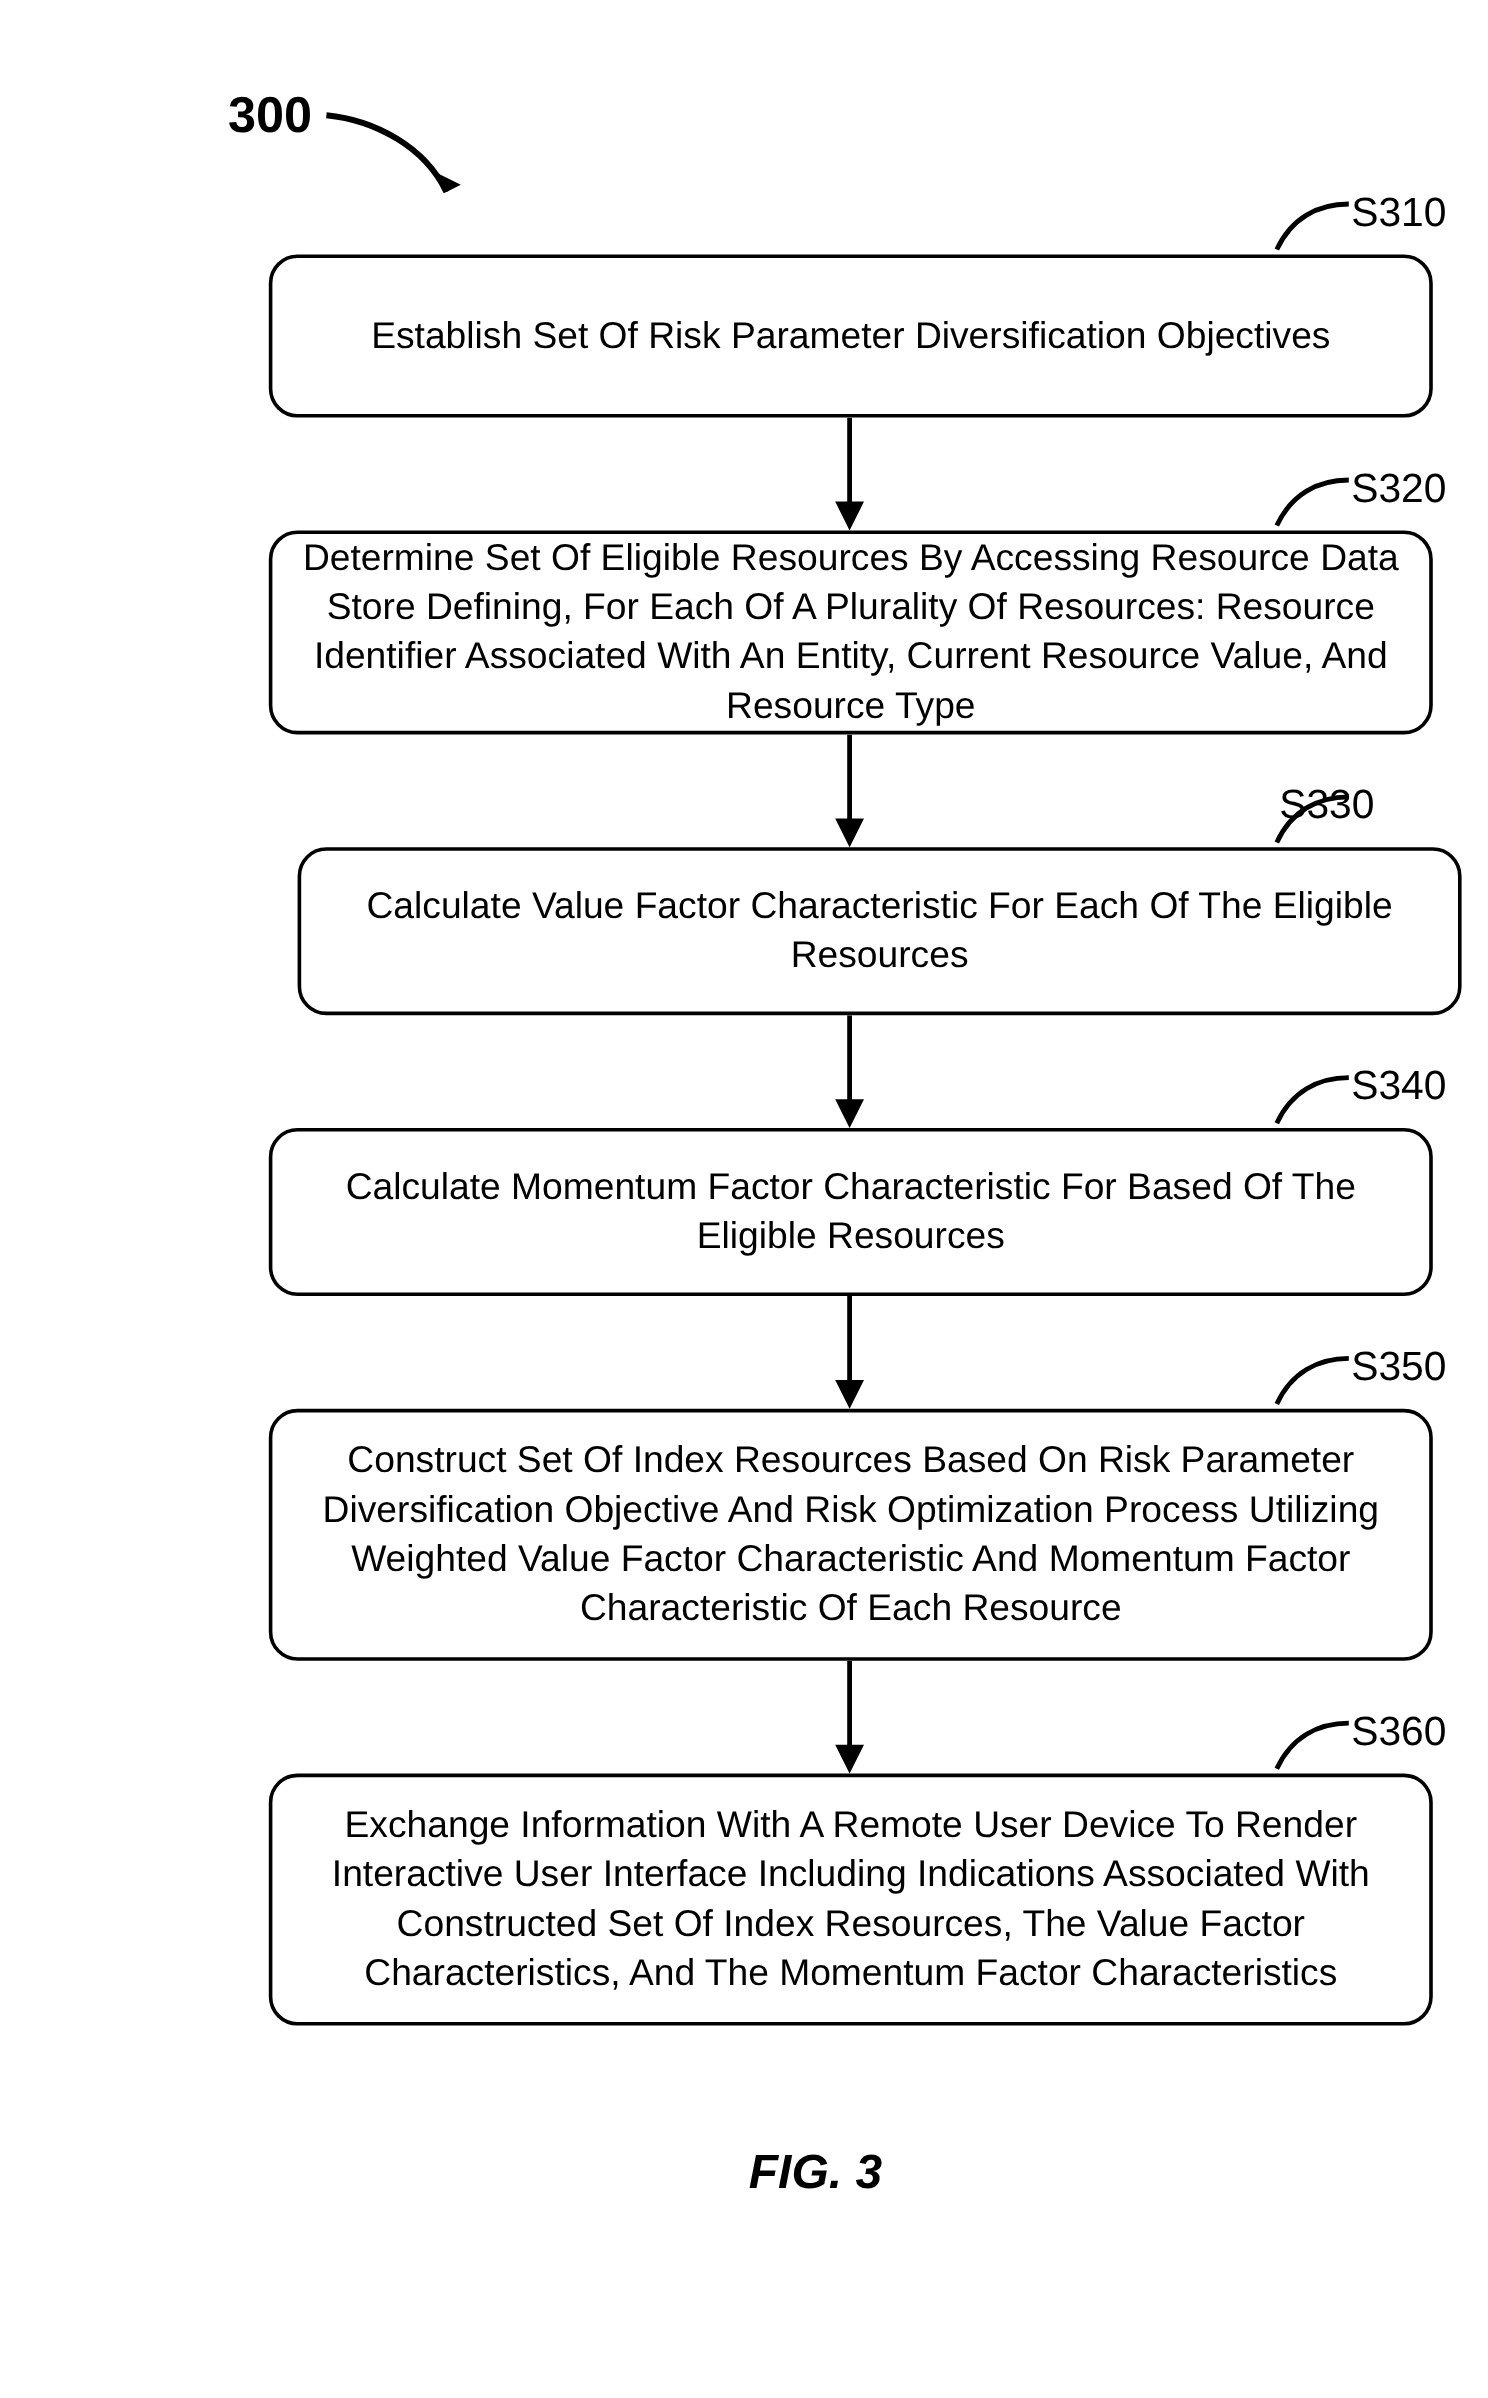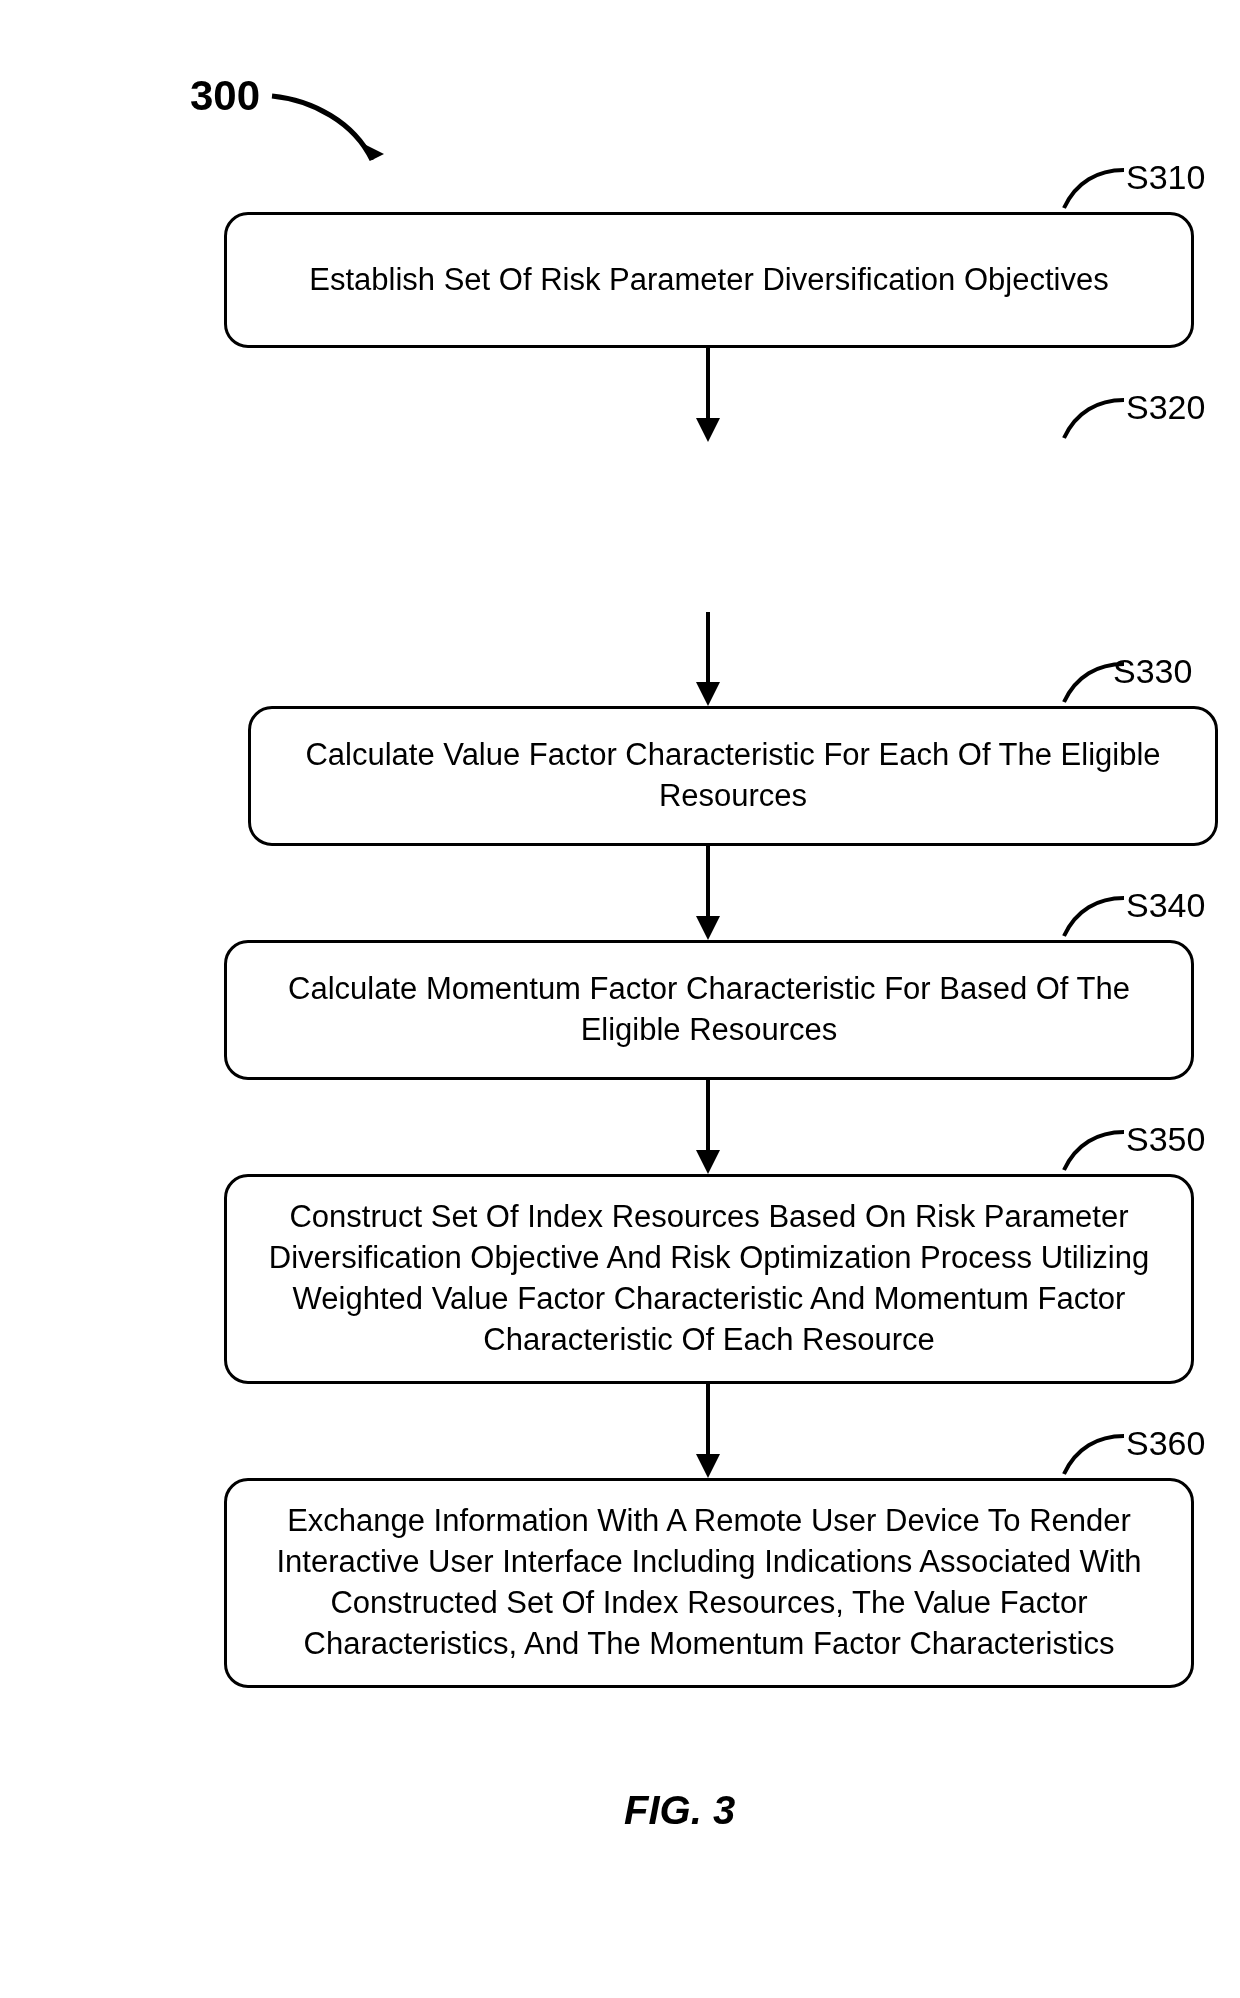--- a/index.html
+++ b/index.html
@@ -80,27 +80,30 @@
 
   <svg class="arrow-vert" style="left:596px; top:348px;" width="36" height="96" viewBox="0 0 36 96">
     <line x1="18" y1="0" x2="18" y2="74" stroke="#000" stroke-width="4"></line>
     <polygon points="18,94 6,70 30,70" fill="#000"></polygon>
   </svg>
 
   <div class="step-label" style="left:1032px; top:388px;">S320</div>
   <svg class="callout-arc" style="left:960px; top:392px;" width="78" height="52" viewBox="0 0 78 52">
     <path d="M 10 46 C 22 20, 44 8, 70 8" fill="none" stroke="#000" stroke-width="4"></path>
   </svg>
+  <div class="step-box" style="left:130px; top:442px; width:970px; height:170px;">
+    <span>Determine Set Of Eligible Resources By Accessing Resource Data Store Defining, For Each Of A Plurality Of Resources: Resource Identifier Associated With An Entity, Current Resource Value, And Resource Type</span>
+  </div>
 
   <svg class="arrow-vert" style="left:596px; top:612px;" width="36" height="96" viewBox="0 0 36 96">
     <line x1="18" y1="0" x2="18" y2="74" stroke="#000" stroke-width="4"></line>
     <polygon points="18,94 6,70 30,70" fill="#000"></polygon>
   </svg>
 
-  <div class="step-label" style="left:1019px; top:652px;text-align:right;">S330</div>
+  <div class="step-label" style="left:972px; top:652px;text-align:right;">S330</div>
   <svg class="callout-arc" style="left:960px; top:656px;" width="78" height="52" viewBox="0 0 78 52">
     <path d="M 10 46 C 22 20, 44 8, 70 8" fill="none" stroke="#000" stroke-width="4"></path>
   </svg>
   <div class="step-box" style="left:130px; top:706px; width:970px; height:140px;margin-left:24px;">
     <span>Calculate Value Factor Characteristic For Each Of The Eligible Resources</span>
   </div>
 
   <svg class="arrow-vert" style="left:596px; top:846px;" width="36" height="96" viewBox="0 0 36 96">
     <line x1="18" y1="0" x2="18" y2="74" stroke="#000" stroke-width="4"></line>
     <polygon points="18,94 6,70 30,70" fill="#000"></polygon>

